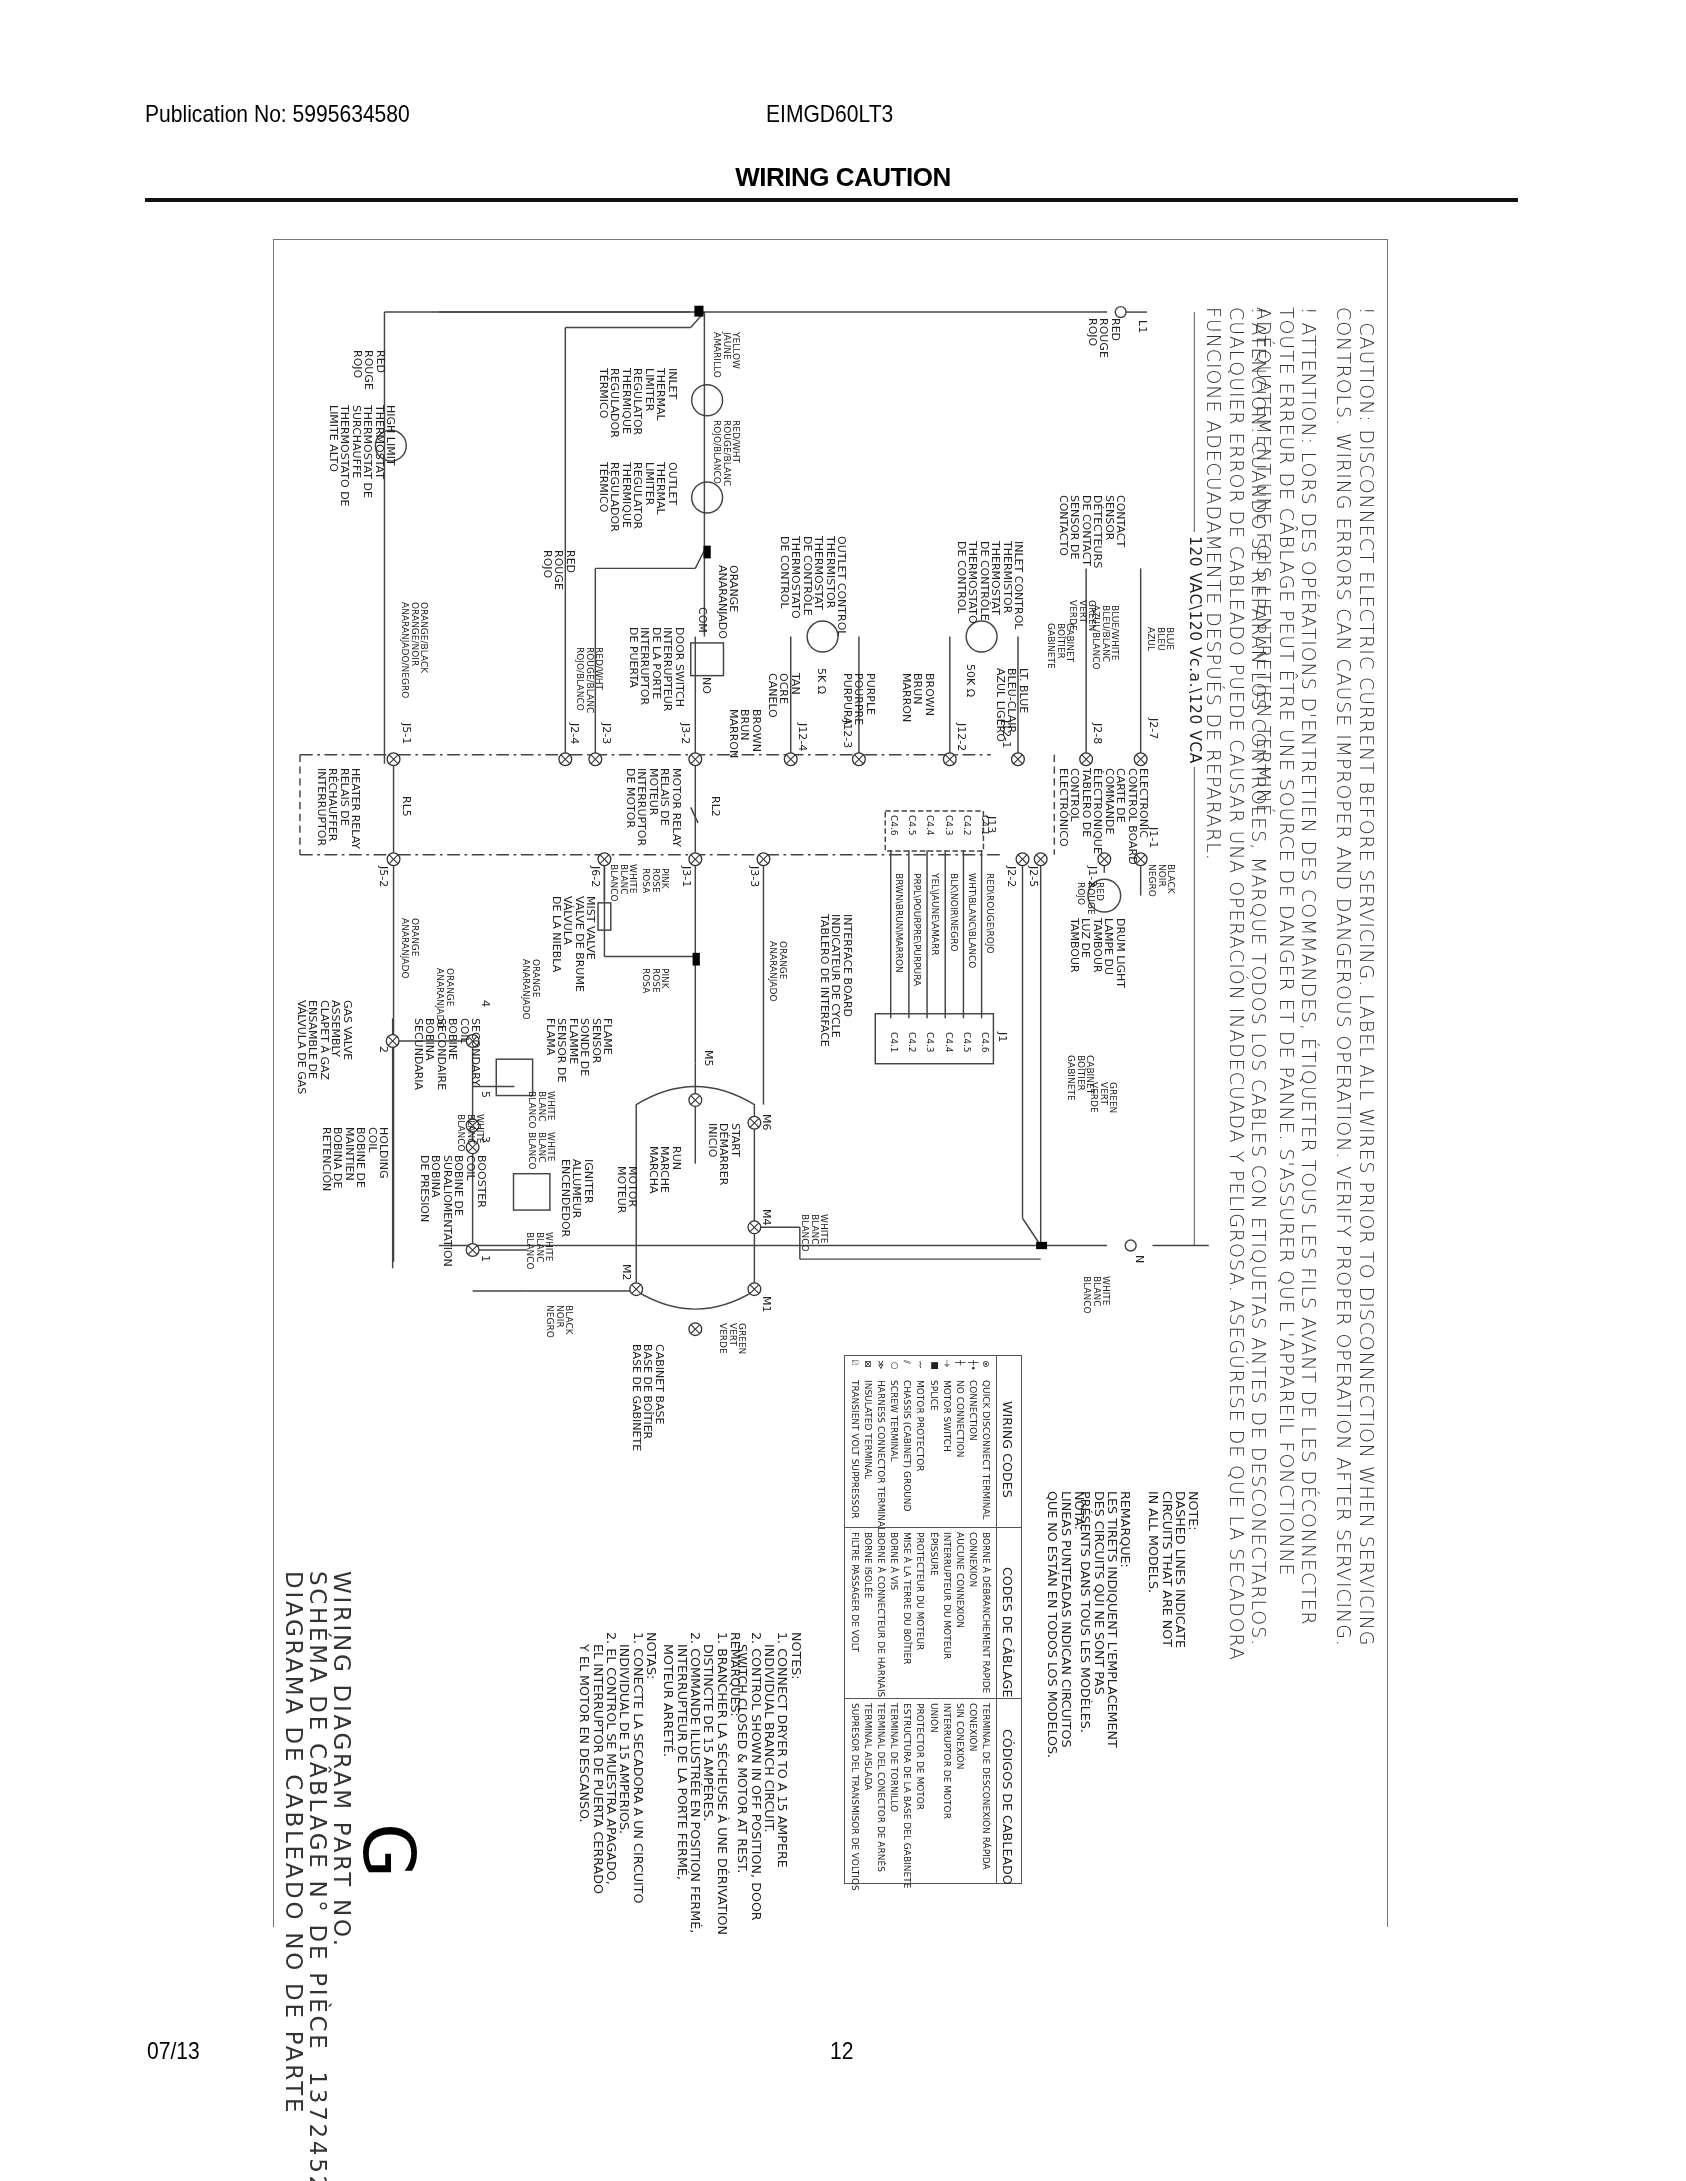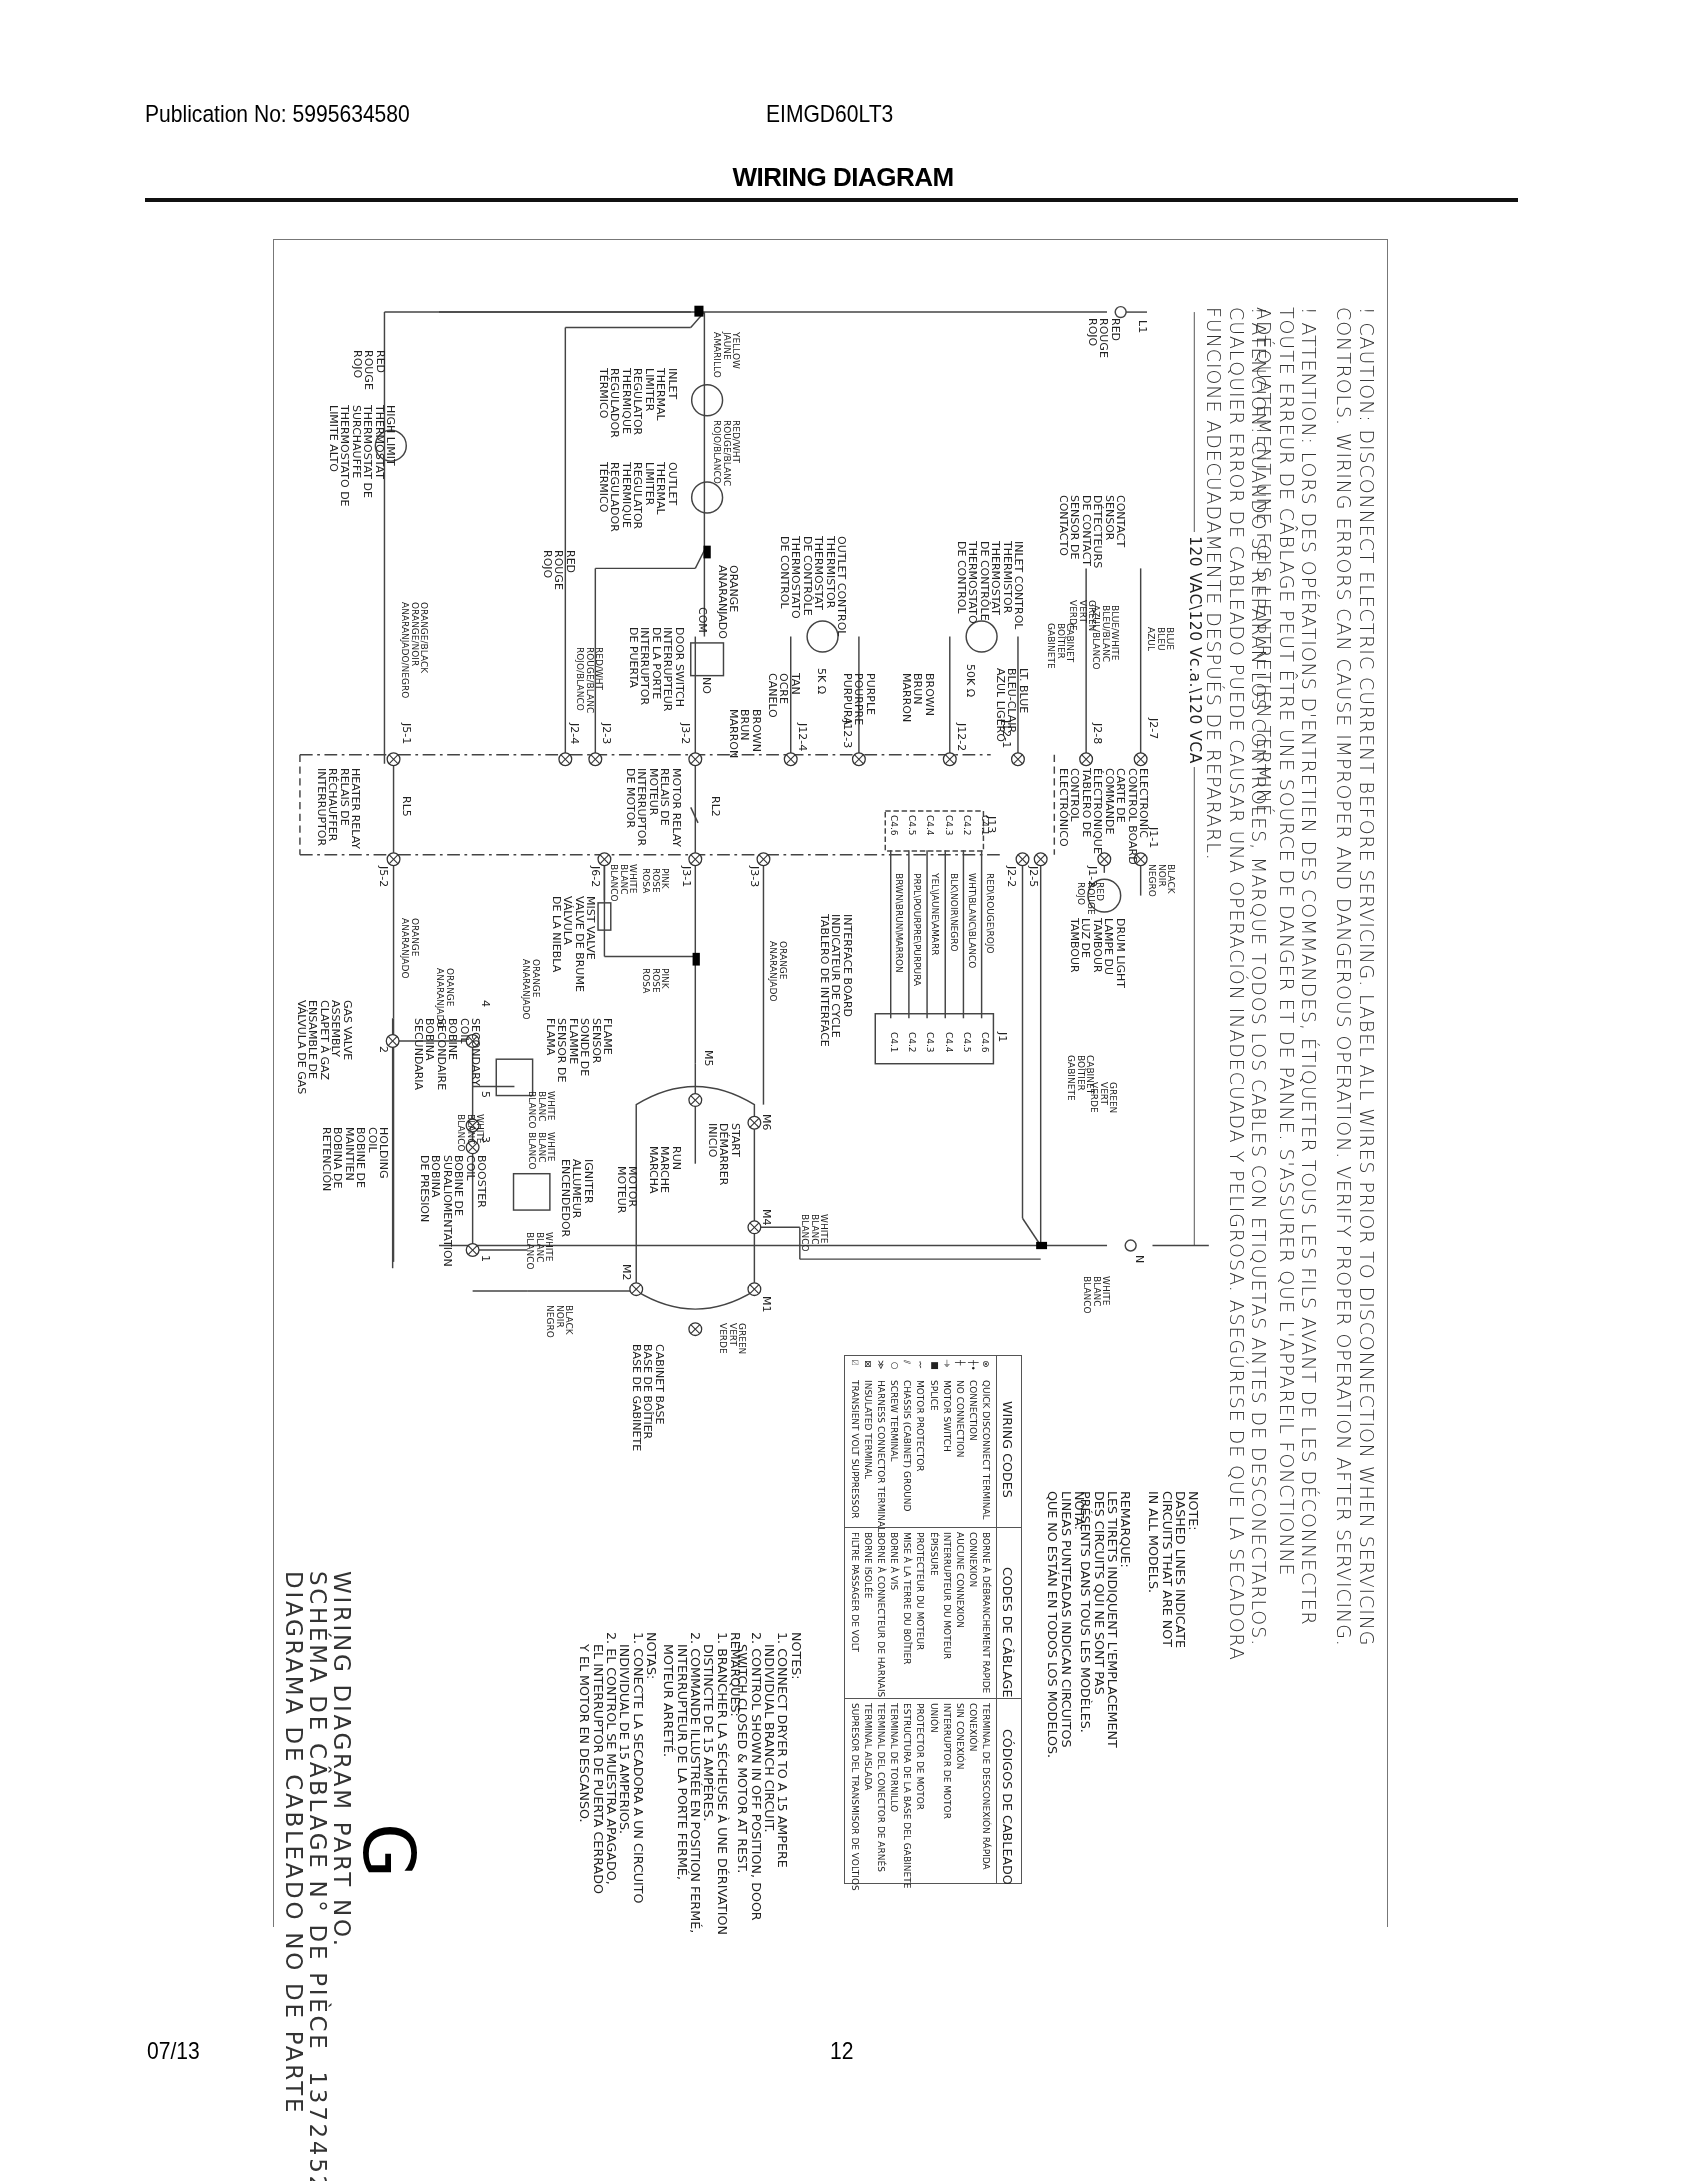--- a/index.html
+++ b/index.html
@@ -19,21 +19,21 @@
   .s24 { font-size:23px; letter-spacing:2.7px; color:#333; }
   .bigG { position:absolute; font-family:"DejaVu Sans", sans-serif; font-size:71px; writing-mode:vertical-rl; color:#000; }
   .codes-box { position:absolute; left:844px; top:1355px; width:176px; height:527px; border:1.8px solid #555; }
   .foot { position:absolute; font-size:24.5px; transform:scaleX(0.86); transform-origin:left top; }
 </style>
 </head>
 <body>
 
 <div class="hdr" style="left:145px; top:100px;">Publication No: 5995634580</div>
 <div class="hdr" style="left:766px; top:100px;">EIMGD60LT3</div>
-<div class="title">WIRING DIAGRAM</div>
+<div class="title">WIRING CAUTION</div>
 <div class="rule"></div>
 
 <div class="frame"></div>
 
 <svg class="wires" viewBox="0 0 1855 2400" xmlns="http://www.w3.org/2000/svg">
   <defs>
     <g id="qd">
       <circle r="7" fill="#fff" stroke="#333" stroke-width="1.4"></circle>
       <line x1="-5" y1="-5" x2="5" y2="5" stroke="#333" stroke-width="1.2"></line>
       <line x1="-5" y1="5" x2="5" y2="-5" stroke="#333" stroke-width="1.2"></line>

